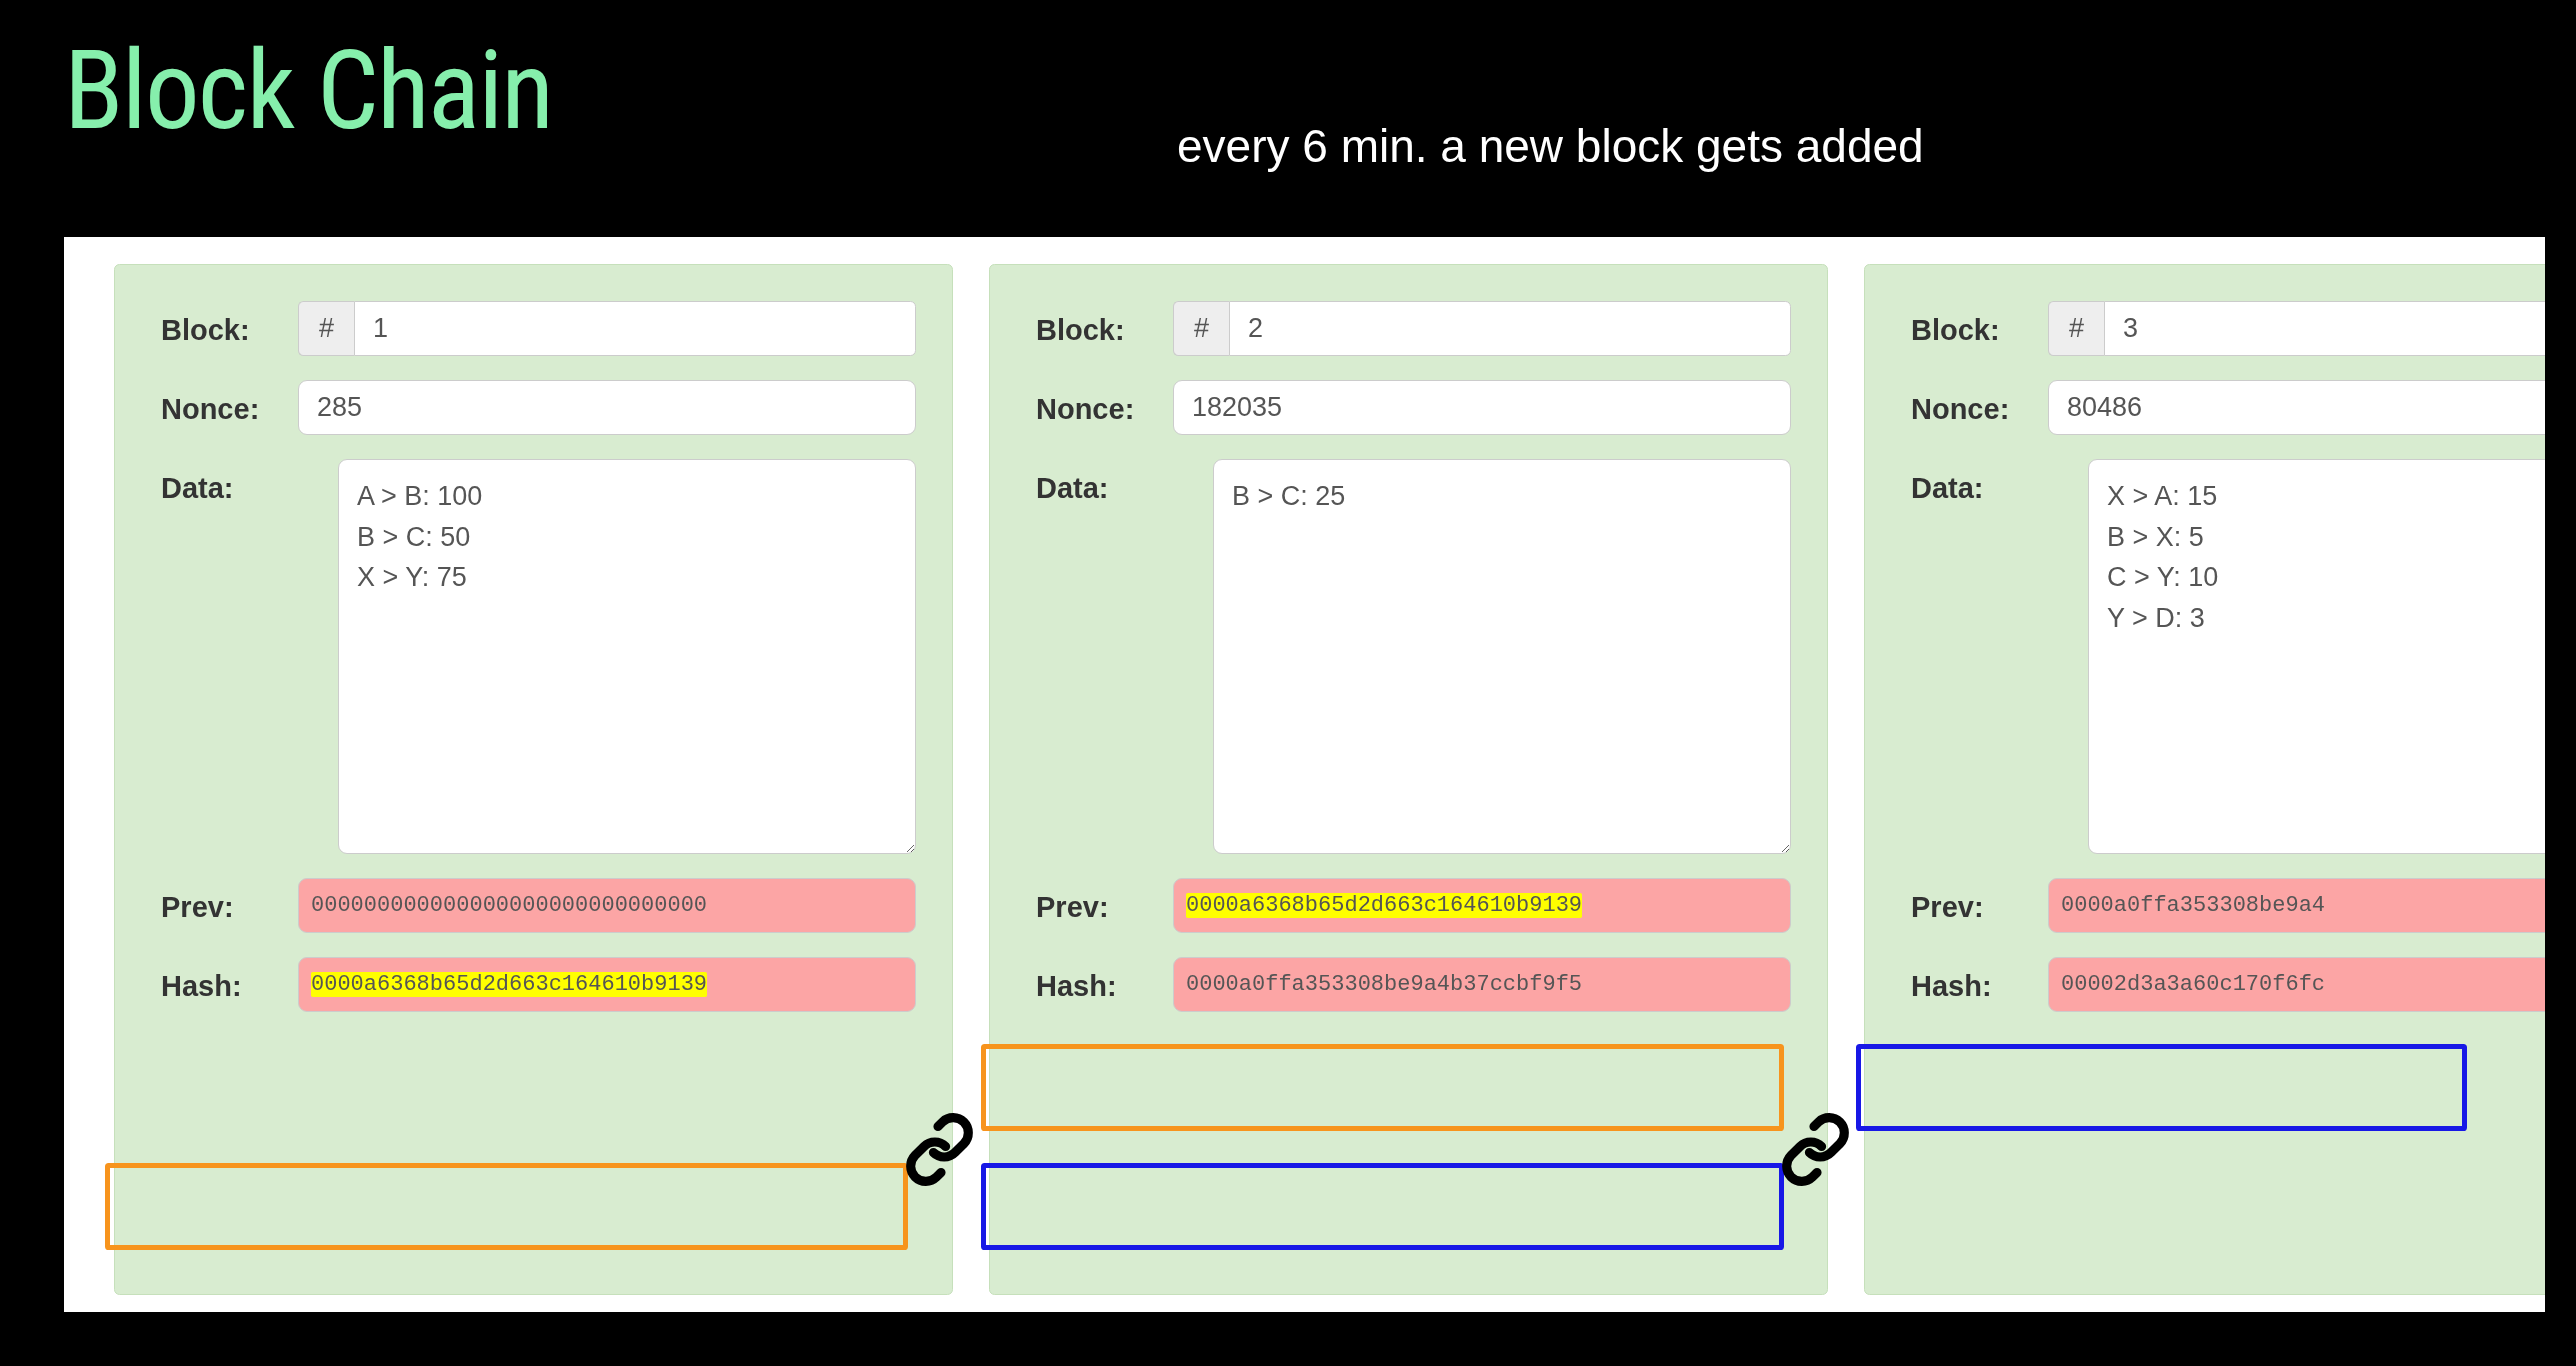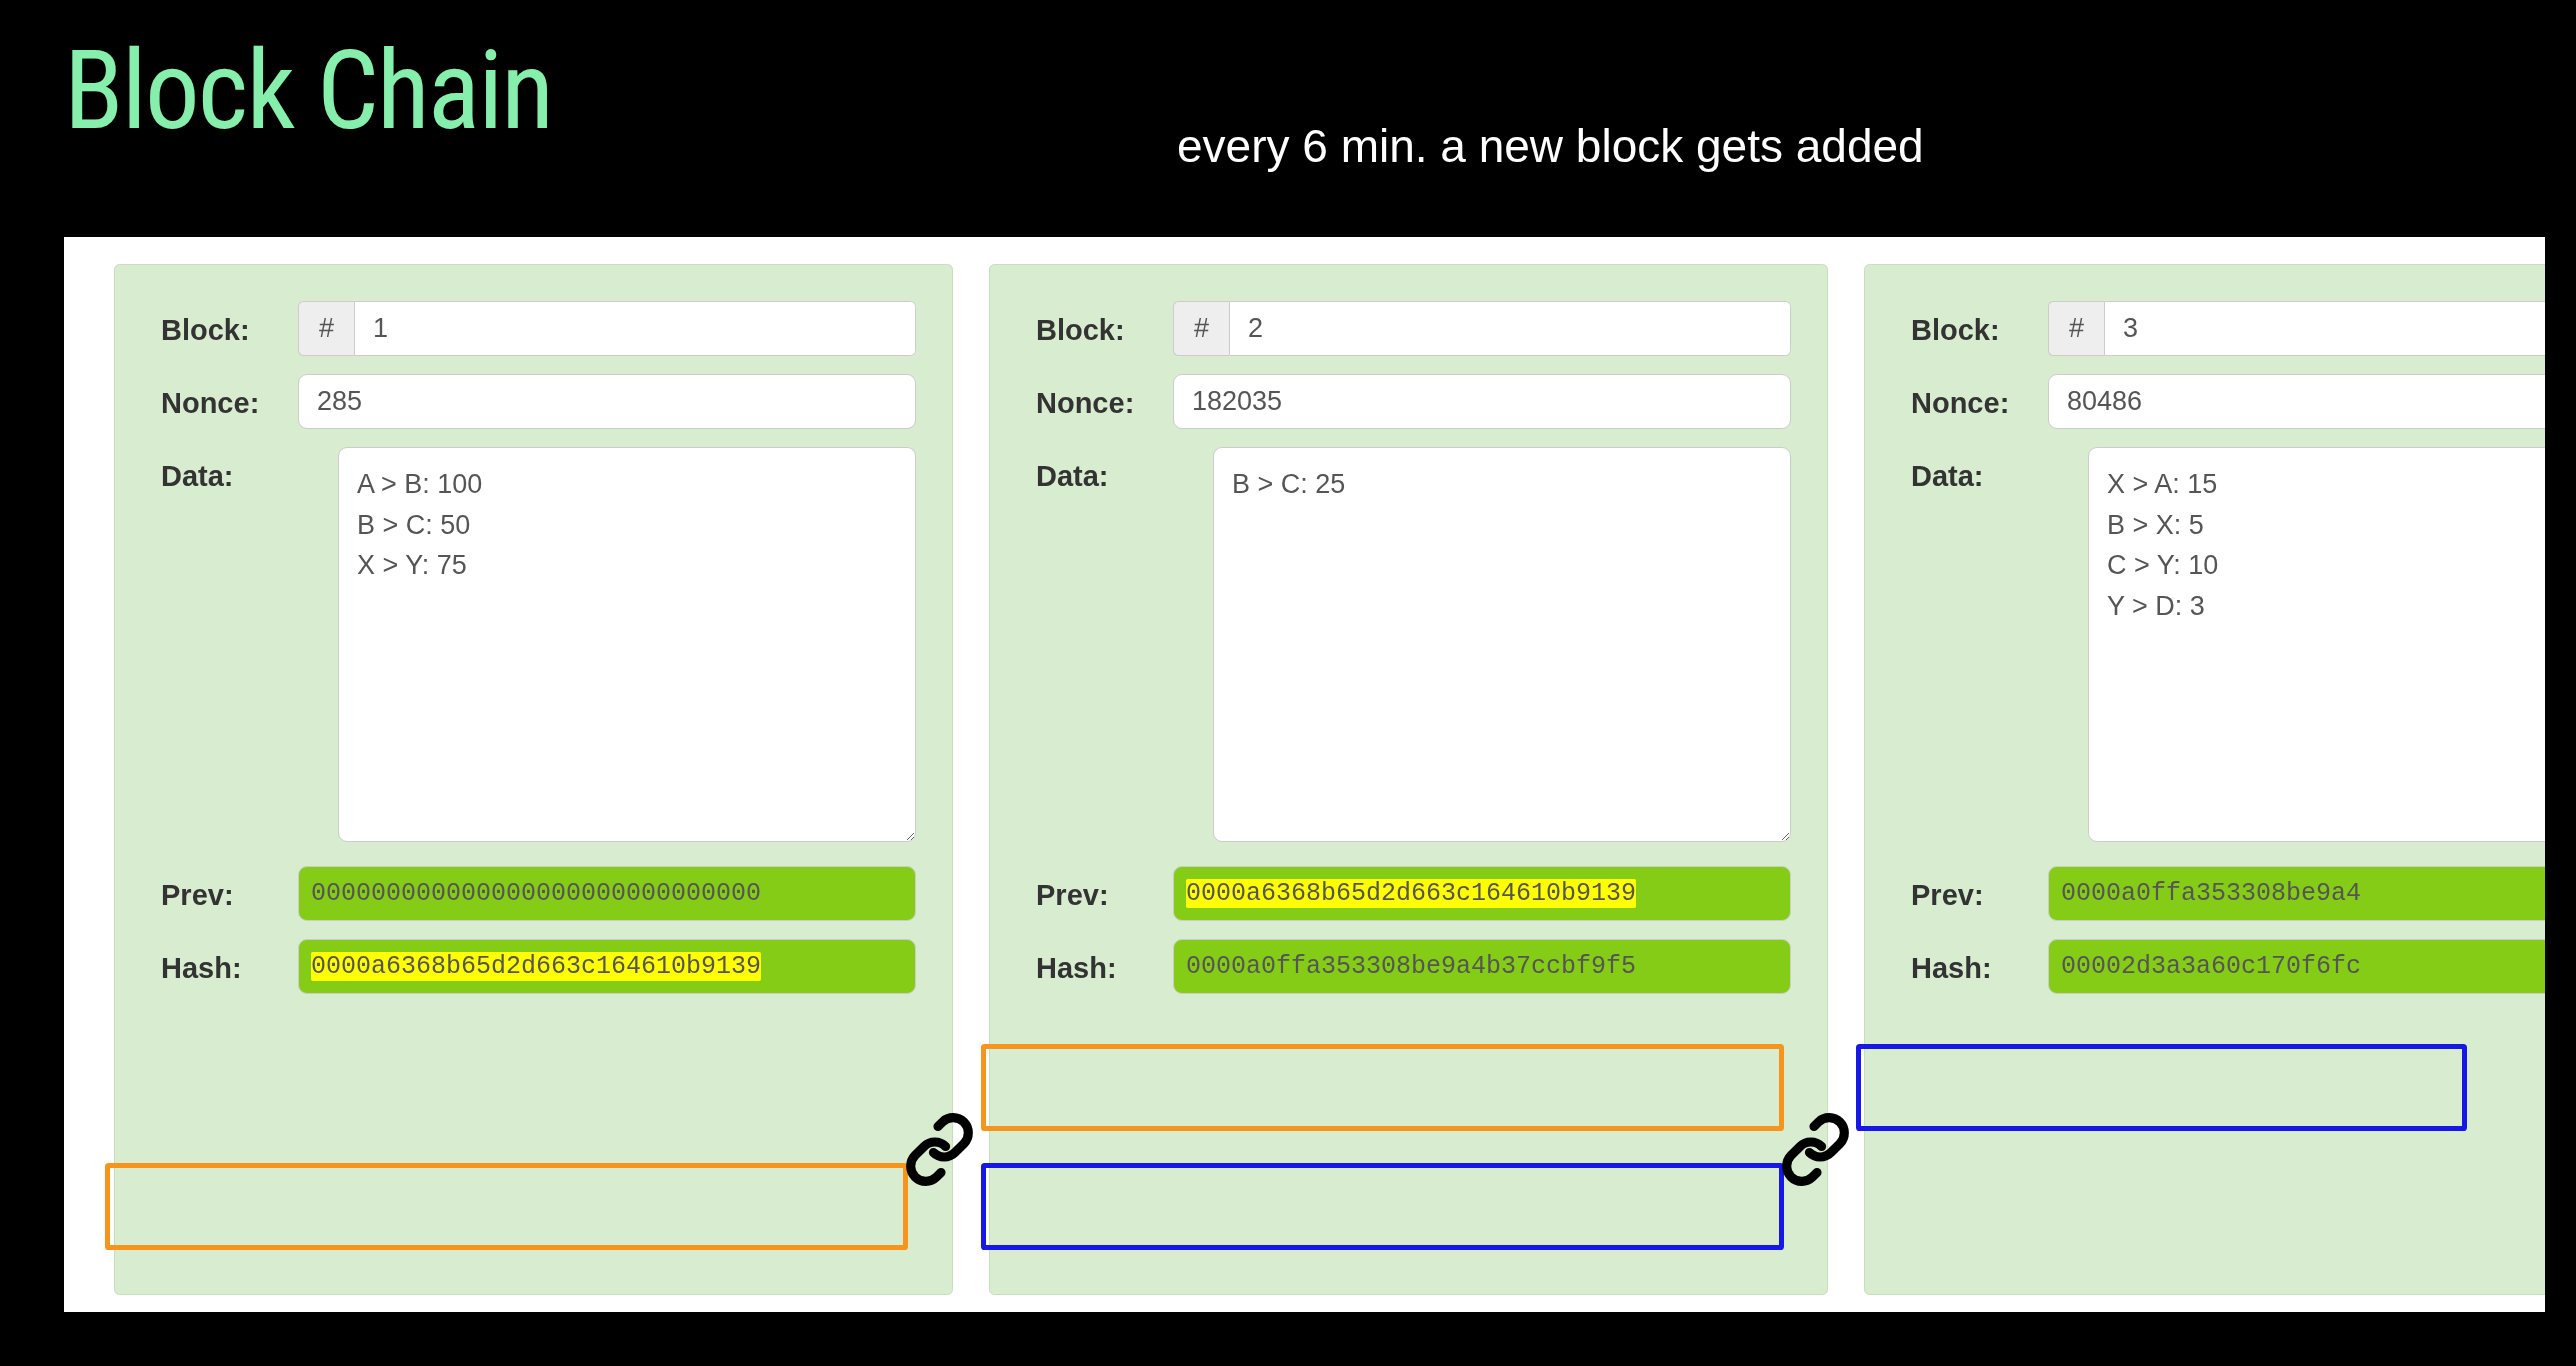--- a/index.html
+++ b/index.html
@@ -59,21 +59,21 @@
     background: #d8ecd0;
     border: 0.9px solid #c6e0bb;
     border-radius: 5.5px;
     padding: 36px 36px 36px 46px;
     color: #333;
     position: relative;
   }
   .row {
     display: flex;
     align-items: flex-start;
-    margin-bottom: 18px;
+    margin-bottom: 24px;
   }
   .row.tall { margin-bottom: 24px; gap: 40px; }
   .lbl {
     width: 137px;
     font-size: 29px;
     font-weight: 700;
     color: #333;
     padding-top: 12.8px;
   }
   .field {
@@ -105,23 +105,23 @@
   .hashprefix + input.txt {
     border-radius: 0 5.5px 5.5px 0;
   }
   textarea.txt {
     height: 395px;
     resize: vertical;
     line-height: 1.5;
     padding-top: 16.4px;
   }
   .readonly {
-    background: #84cc16;
+    background: #fca5a5;
     font-family: "Courier New", monospace;
-    font-size: 25px;
+    font-size: 22px;
     display: flex;
     align-items: center;
     overflow: hidden;
     white-space: nowrap;
     padding-left: 12px;
   }
   .readonly .hl {
     background: #ffff00;
     border-radius: 1.8px;
   }

